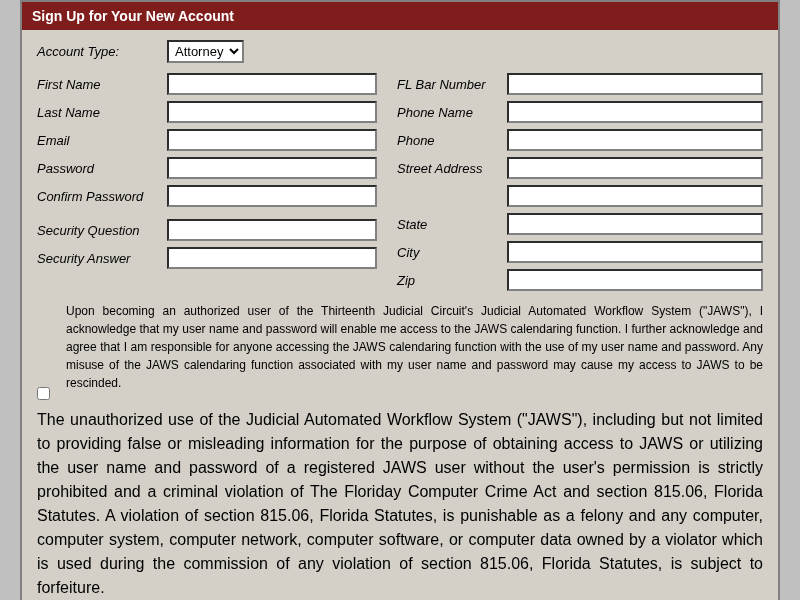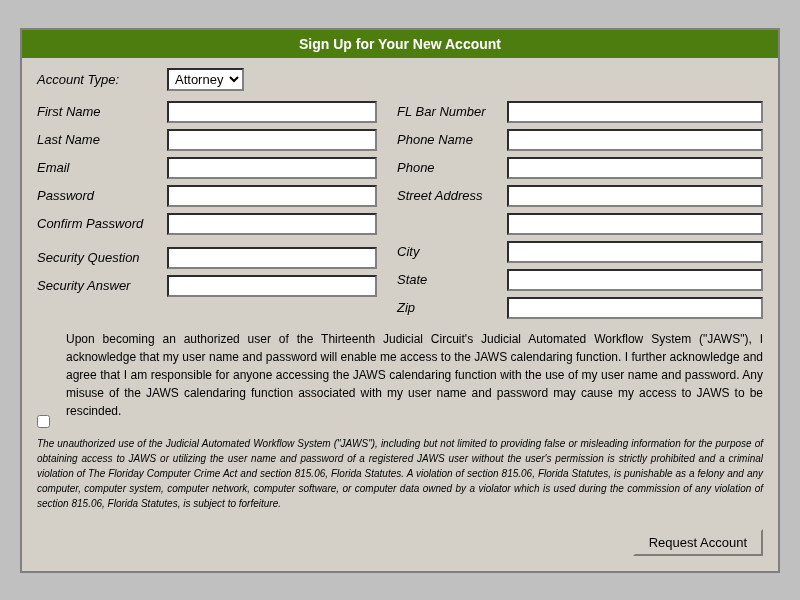--- a/index.html
+++ b/index.html
@@ -17,23 +17,22 @@
       width: 800px;
       min-height: 600px;
     }
     .form-container {
       width: 760px;
       background: #d4d0c8;
       border: 2px solid #808080;
       padding: 0;
     }
     .form-title {
-      background: #4d7c0f;
+      background: #7f1d1d;
       color: white;
-      text-align: center;
       padding: 6px 10px;
       font-size: 14px;
       font-weight: bold;
     }
     .form-body {
       padding: 10px 15px;
     }
     .account-type-row {
       display: flex;
       align-items: center;
@@ -85,25 +84,24 @@
       margin-top: 2px;
       flex-shrink: 0;
     }
     .legal-text {
       font-size: 12px;
       line-height: 1.5;
       text-align: justify;
       margin-bottom: 8px;
     }
     .legal-text-2 {
-      font-size: 10px;
+      font-size: 16px;
       line-height: 1.5;
       text-align: justify;
       margin-bottom: 18px;
-      font-style: italic;
     }
     .button-row {
       display: flex;
       justify-content: flex-end;
       padding-bottom: 5px;
     }
     .request-btn {
       padding: 4px 14px;
       font-size: 13px;
       background: #d4d0c8;
@@ -183,25 +181,25 @@
         </div>
         <div class="field-row">
           <div class="field-label">Street Address</div>
           <input type="text" class="field-input" style="">
         </div>
         <div class="field-row">
           <div class="field-label"></div>
           <input type="text" class="field-input" style="">
         </div>
         <div class="field-row">
+          <div class="field-label">State</div>
+          <input type="text" class="field-input" style="">
+        </div>
+        <div class="field-row">
           <div class="field-label">City</div>
-          <input type="text" class="field-input" style="">
-        </div>
-        <div class="field-row">
-          <div class="field-label">State</div>
           <input type="text" class="field-input" style="">
         </div>
         <div class="field-row">
           <div class="field-label">Zip</div>
           <input type="text" class="field-input" style="">
         </div>
       </div>
     </div>
 
     <div class="checkbox-section">

